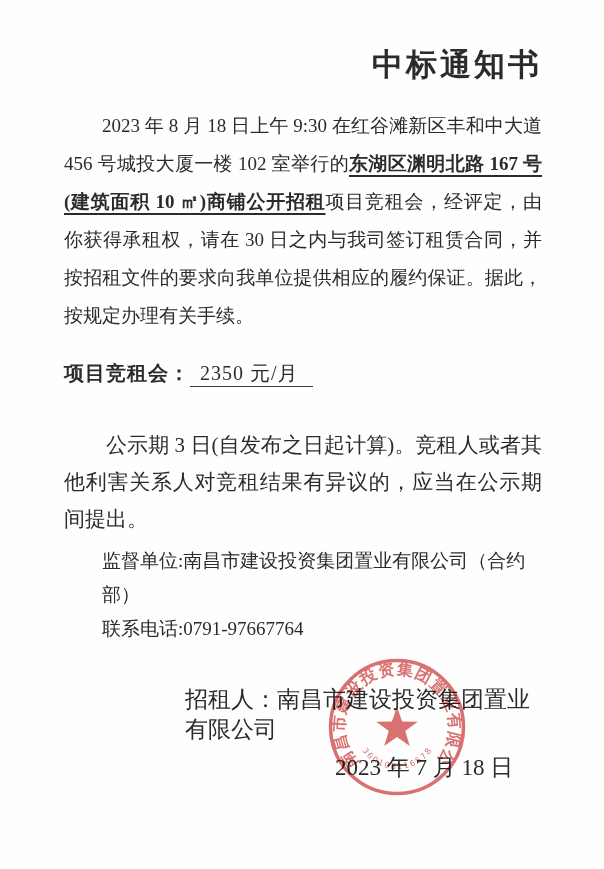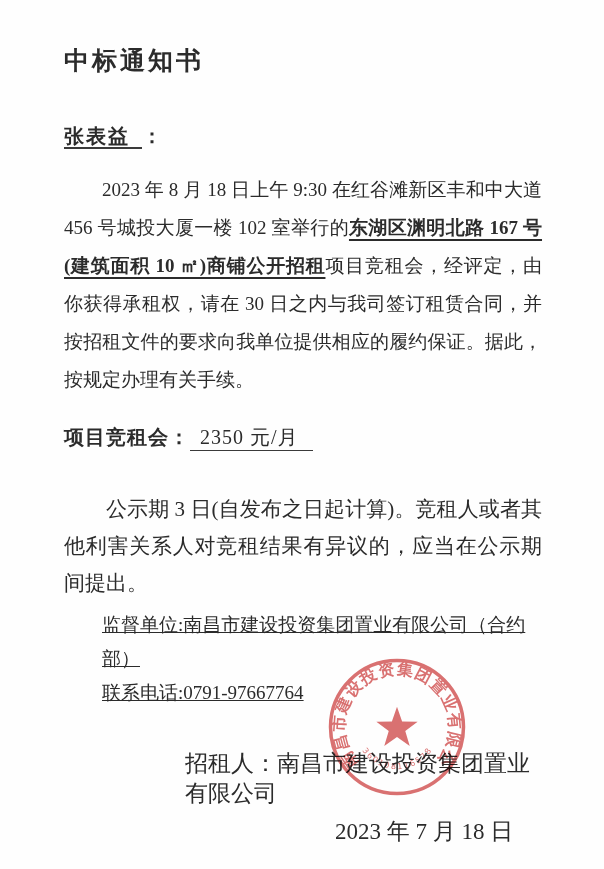--- a/index.html
+++ b/index.html
@@ -15,22 +15,22 @@
     color: #2b2b2b;
     overflow: hidden;
   }
 
   .content {
     padding: 0 62px 0 64px;
   }
 
   .doc-title {
     margin-top: 44px;
-    text-align: left;
-    font-size: 25px;
+    text-align: right;
+    font-size: 31px;
     font-weight: bold;
     letter-spacing: 3px;
   }
 
   .addressee {
     margin-top: 46px;
     font-size: 20px;
     font-weight: bold;
   }
   .addressee .name {
@@ -70,21 +70,21 @@
     line-height: 37px;
     text-align: justify;
     text-indent: 2em;
   }
 
   .contact-block {
     margin-top: 6px;
     font-size: 19px;
     line-height: 34px;
   }
-  .contact-block div { padding-left: 2em; text-decoration: underline; }
+  .contact-block div { padding-left: 2em; }
 
   .sign-block {
     margin-top: 39px;
     font-size: 23px;
   }
   .lessor-line { padding-left: 121px; line-height: 30px; }
   .date-line { padding-left: 271px; margin-top: 9px; line-height: 28px; }
 
   .seal {
     position: absolute;
@@ -99,23 +99,20 @@
   .seal svg { width: 100%; height: 100%; display: block; }
 </style>
 </head>
 <body>
 
 <div class="page">
   <div class="content">
 
     <h1 class="doc-title">中标通知书</h1>
 
-    <div class="addressee">
-      <span class="name">张表益</span><span>：</span>
-    </div>
 
     <p class="body-para">
       <span>2023 年 8 月 18 日上午 9:30 在红谷滩新区丰和中大道 456 号城投大厦一楼 102 室举行的</span><span class="highlight">东湖区渊明北路 167 号(建筑面积 10 ㎡)商铺公开招租</span><span>项目竞租会，经评定，由你获得承租权，请在 30 日之内与我司签订租赁合同，并按招租文件的要求向我单位提供相应的履约保证。据此，按规定办理有关手续。</span>
     </p>
 
     <div class="result-line">
       <span class="label">项目竞租会：</span><span class="value">2350 元/月</span>
     </div>
 
     <p class="publicity-para">公示期 3 日(自发布之日起计算)。竞租人或者其他利害关系人对竞租结果有异议的，应当在公示期间提出。</p>

